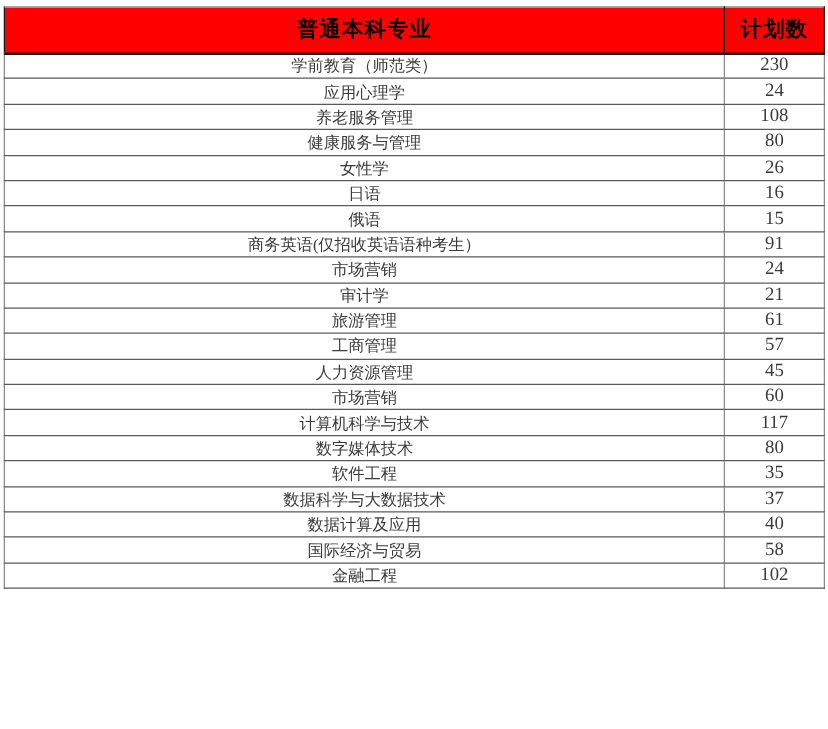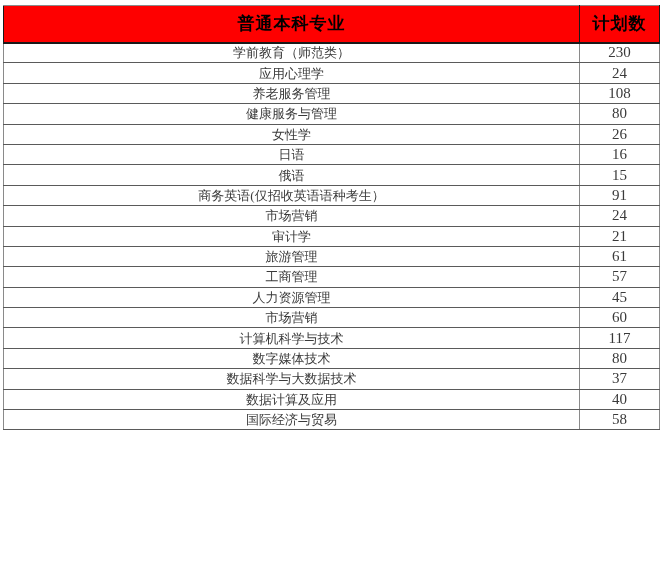--- a/index.html
+++ b/index.html
@@ -152,31 +152,39 @@
   <tr>
     <td class="major-cell">计算机科学与技术</td>
     <td class="plan-cell">117</td>
   </tr>
 
   <tr>
     <td class="major-cell">数字媒体技术</td>
     <td class="plan-cell">80</td>
   </tr>
 
+  <tr>
+    <td class="major-cell">软件工程</td>
+    <td class="plan-cell">35</td>
+  </tr>
 
   <tr>
     <td class="major-cell">数据科学与大数据技术</td>
     <td class="plan-cell">37</td>
   </tr>
 
   <tr>
     <td class="major-cell">数据计算及应用</td>
     <td class="plan-cell">40</td>
   </tr>
 
   <tr>
     <td class="major-cell">国际经济与贸易</td>
     <td class="plan-cell">58</td>
   </tr>
 
+  <tr>
+    <td class="major-cell">金融工程</td>
+    <td class="plan-cell">102</td>
+  </tr>
 </tbody>
   </table>
 </div>
 
 </body></html>

